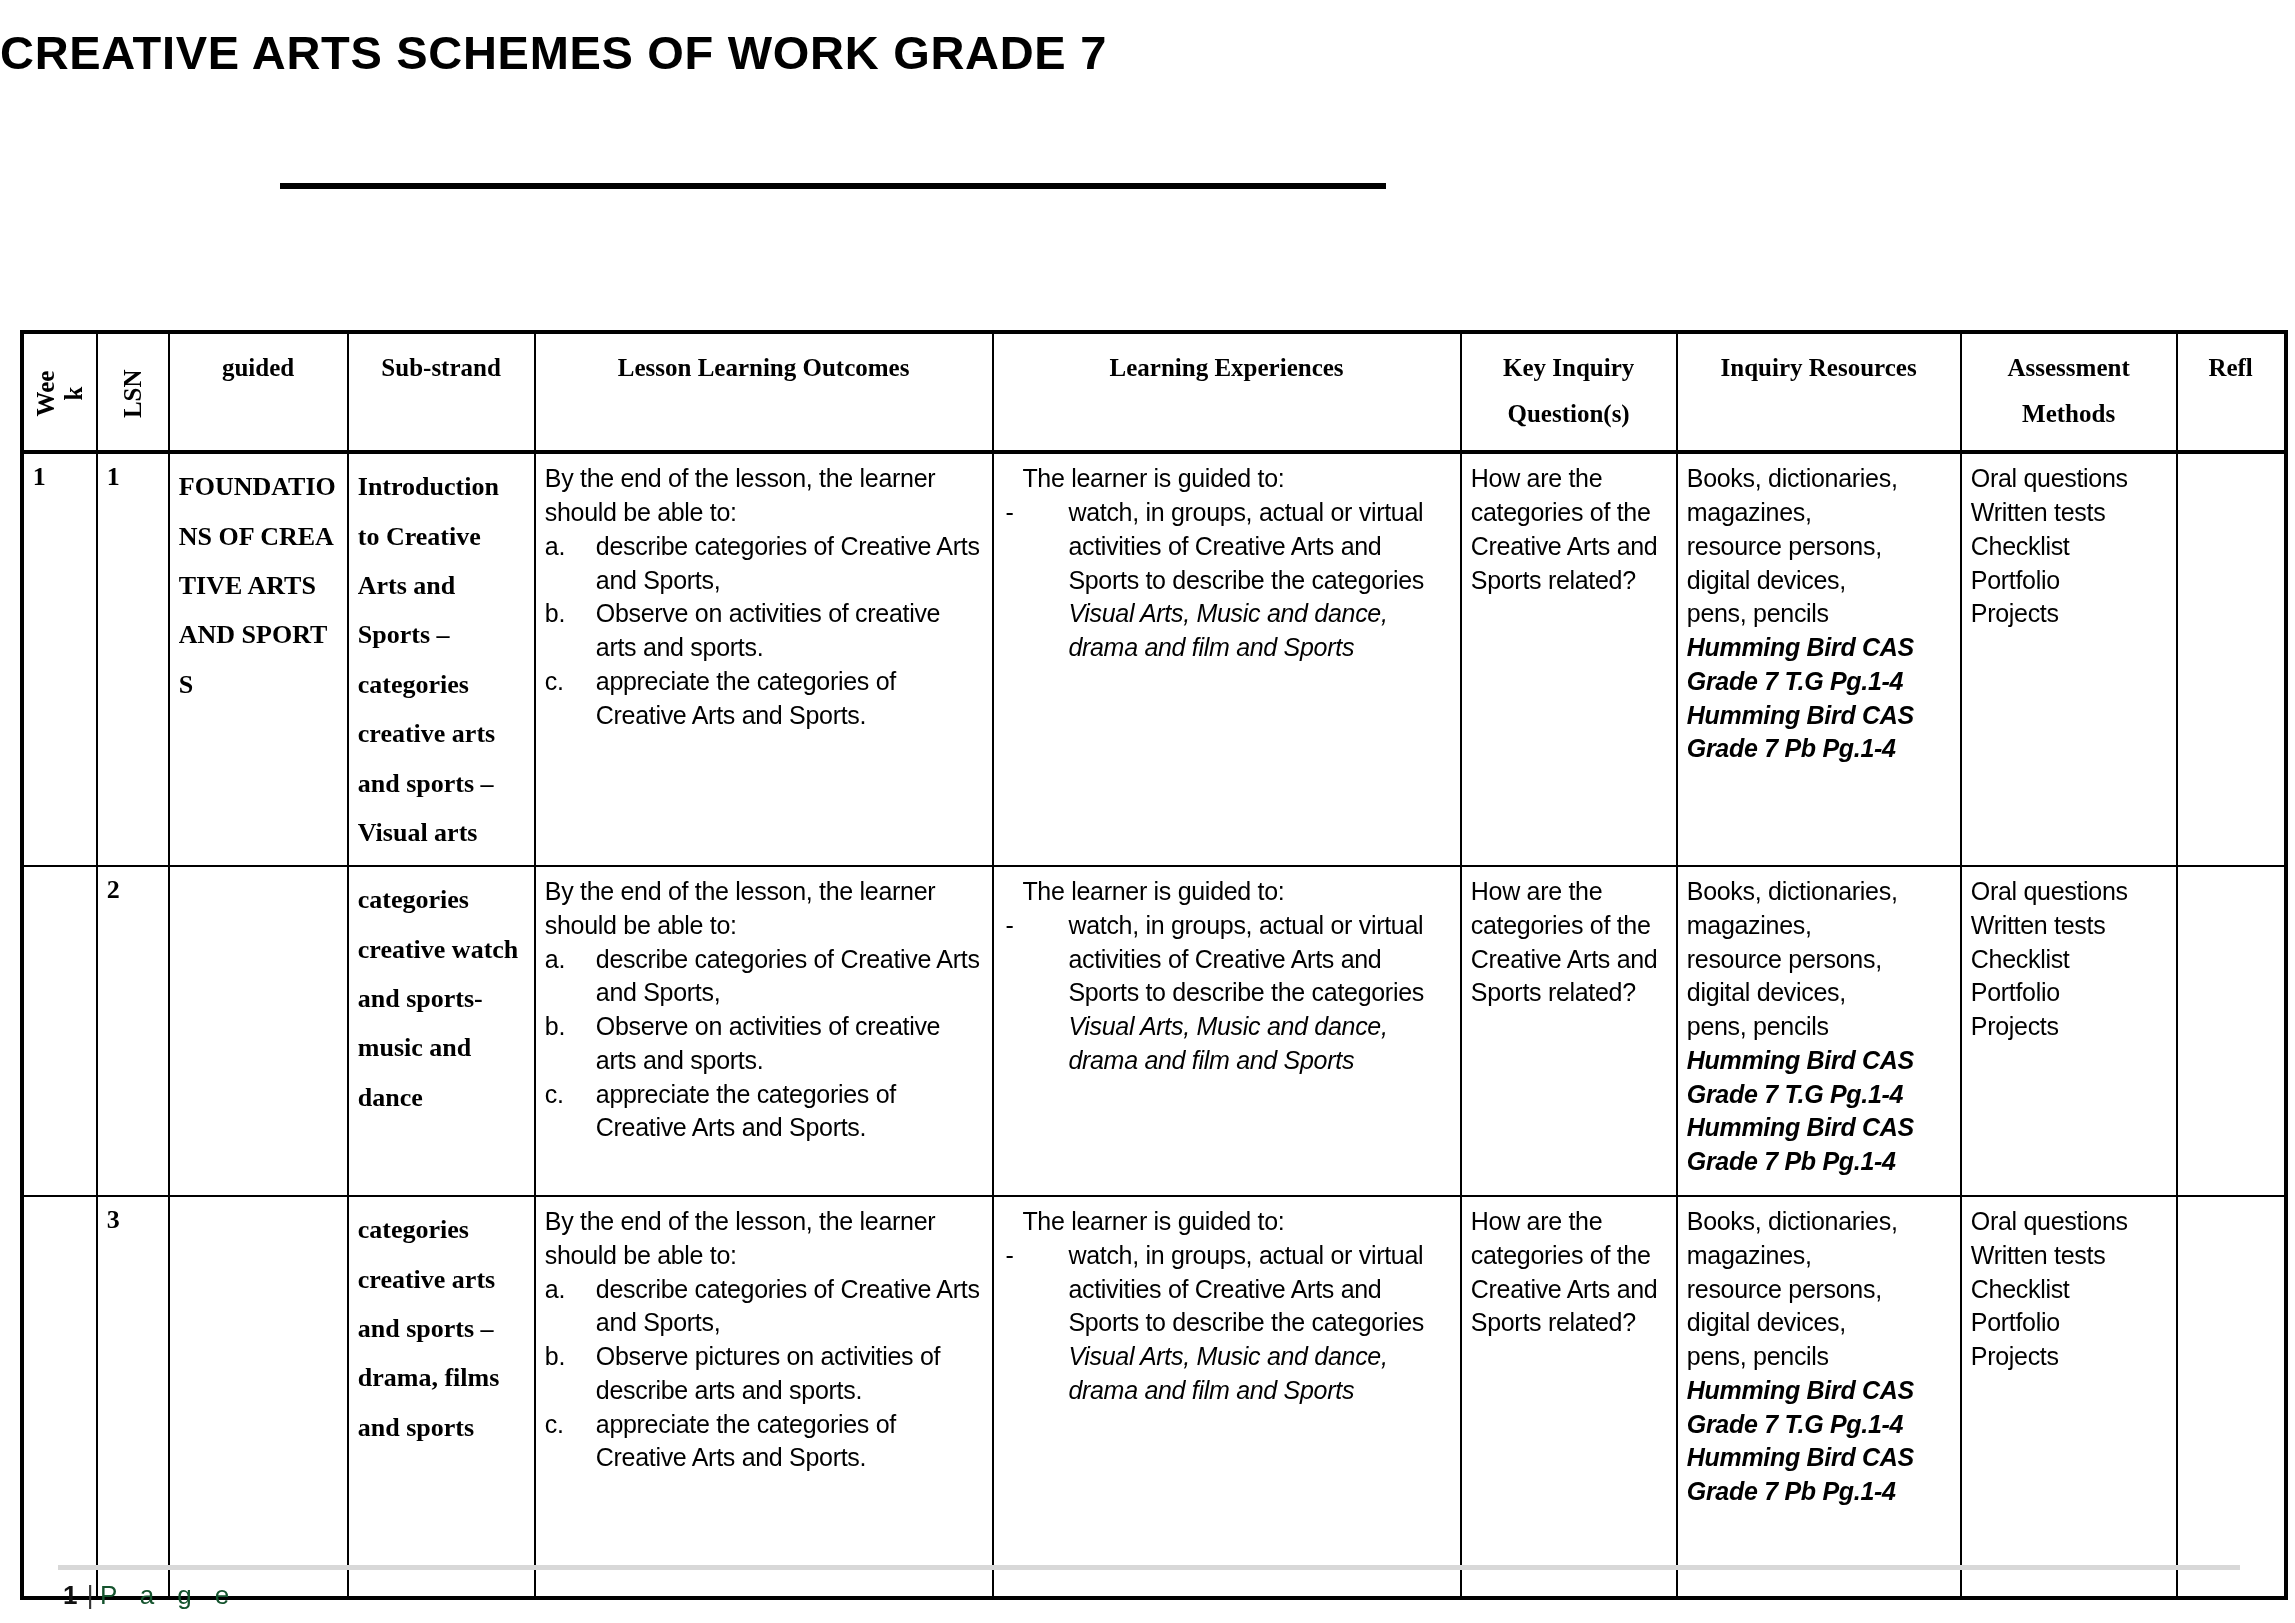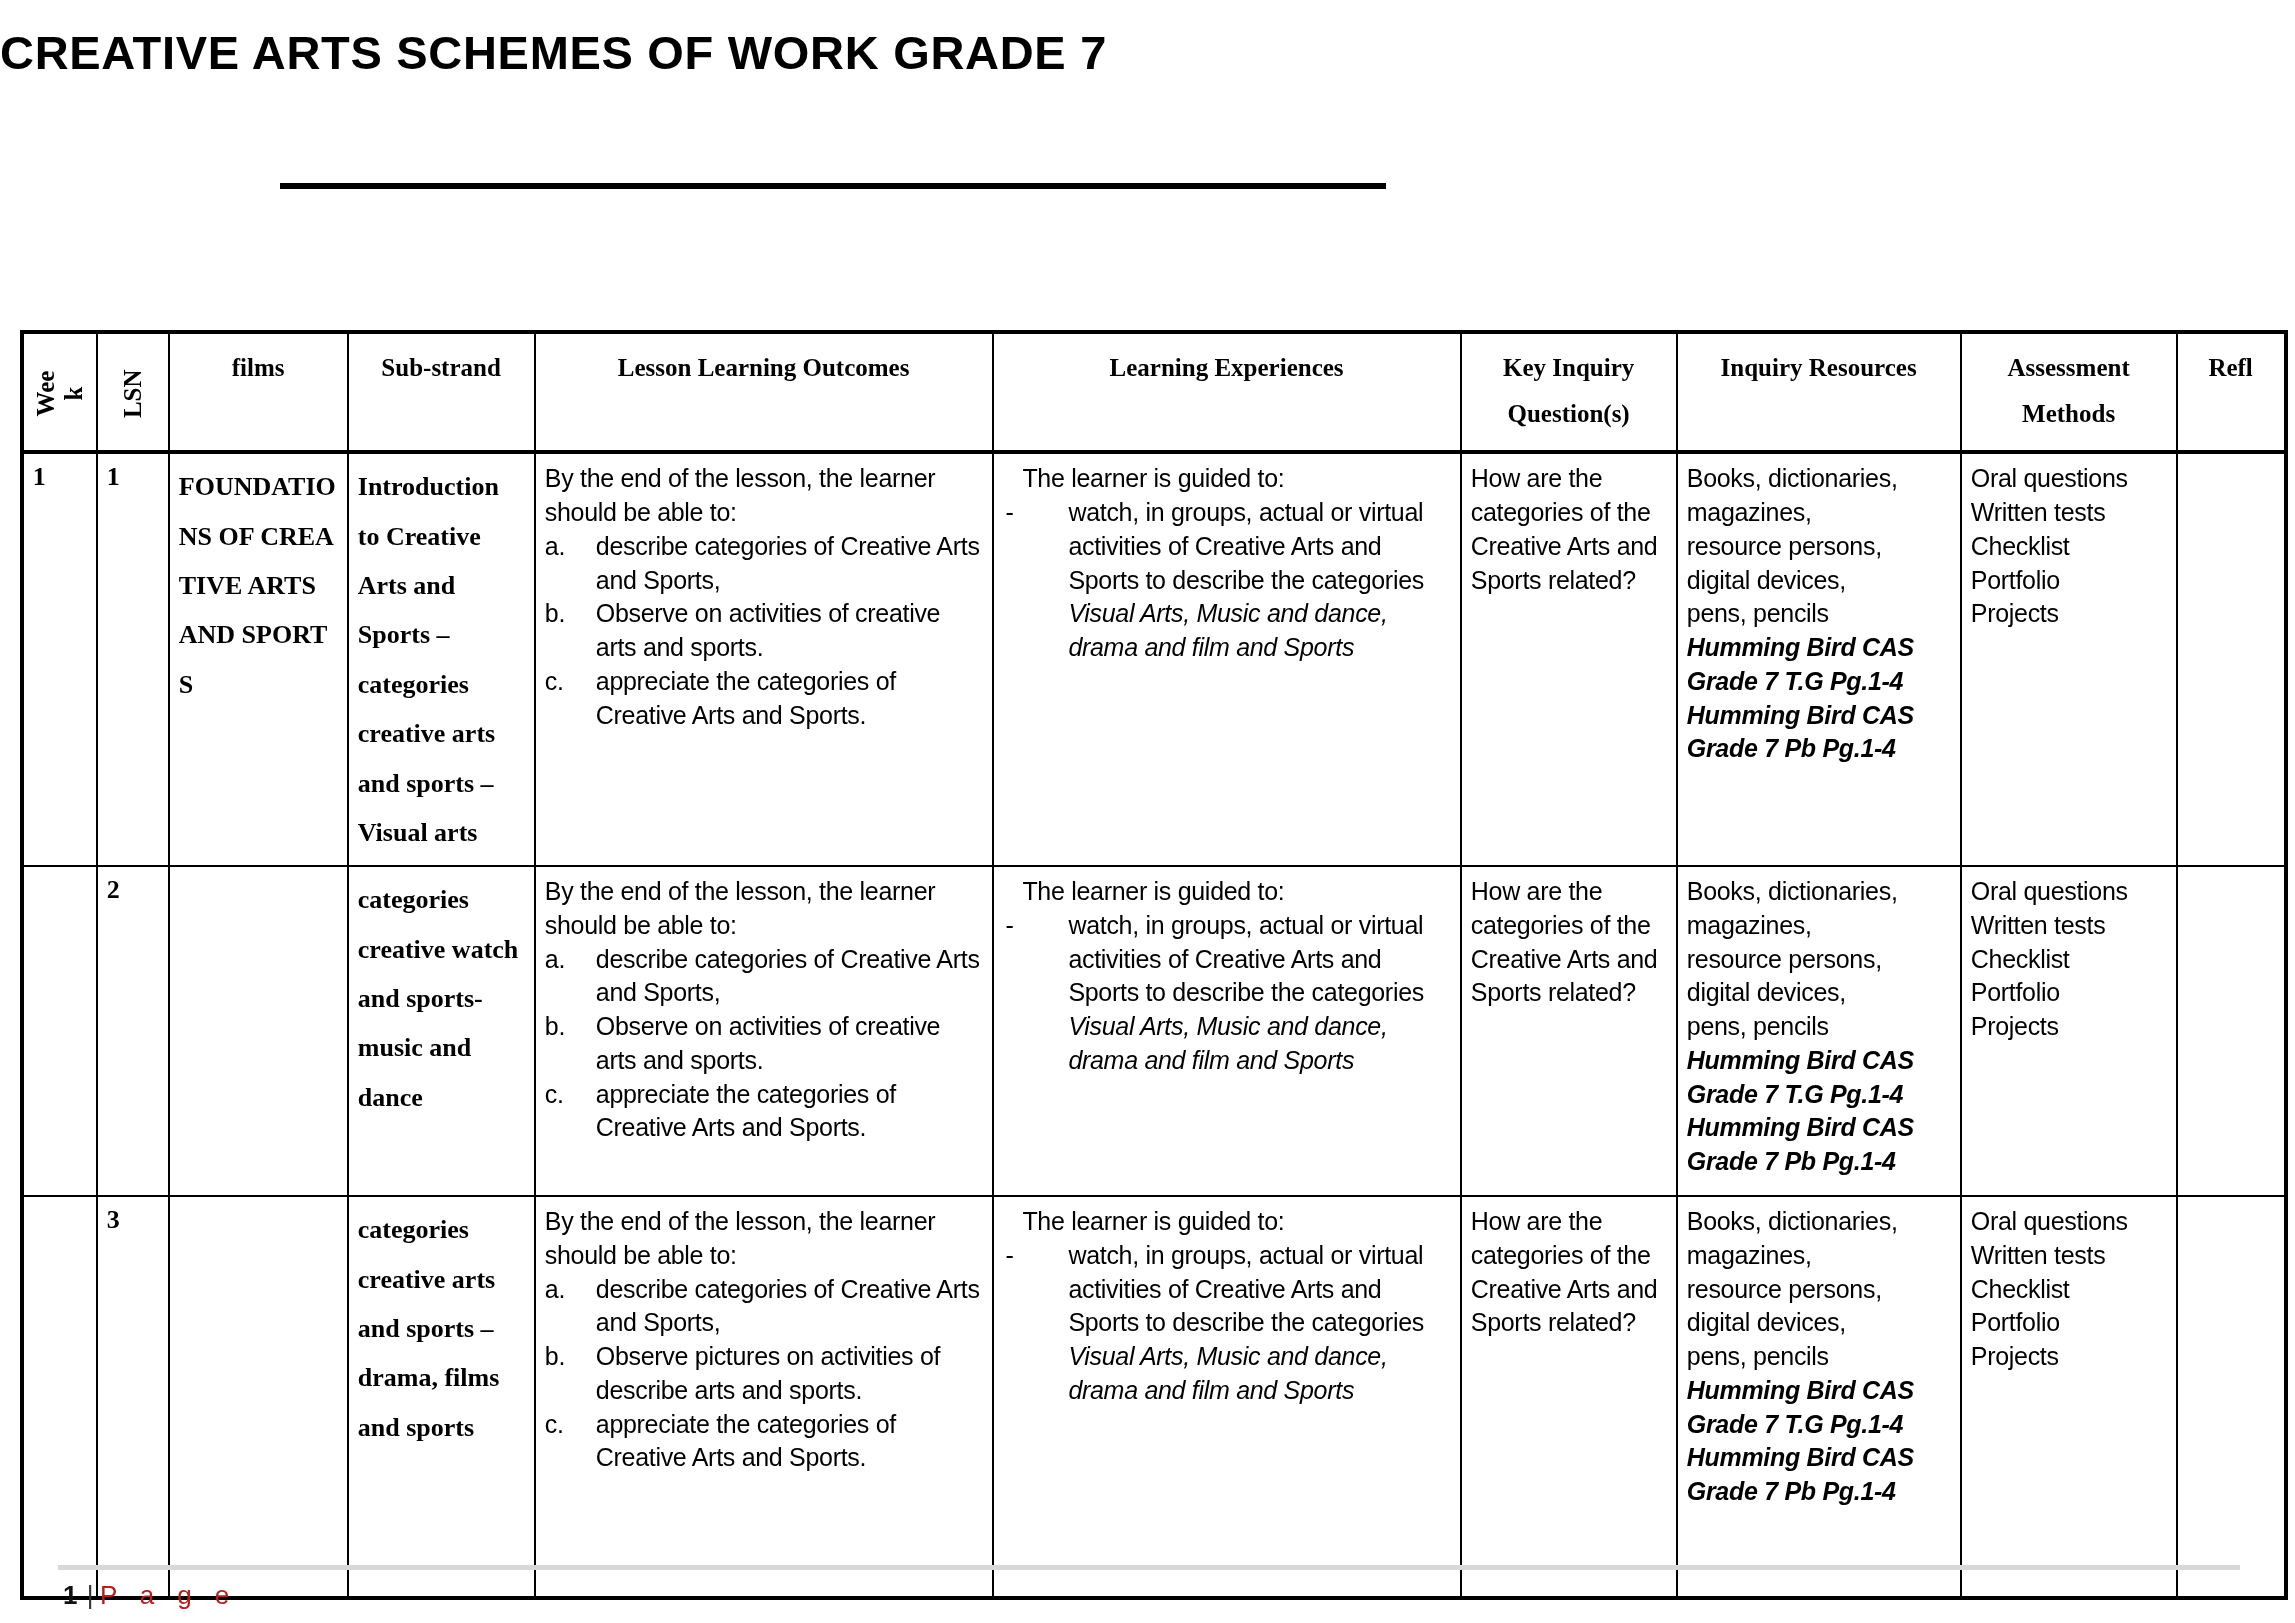--- a/index.html
+++ b/index.html
@@ -110,21 +110,21 @@
     position:absolute;top:1565px;left:58px;width:2182px;height:4.6px;
     background:#d8d8d8;
   }
   .page-footer{
     position:absolute;top:1580px;left:63px;
     font-size:26px;
     display:flex;align-items:baseline;
   }
   .pf-num{font-weight:700;color:#111;}
   .pf-sep{color:#333;margin:0 6.5px 0 9.2px;font-weight:400;}
-  .pf-word{color:#b91c1c;letter-spacing:7.9px;}
+  .pf-word{color:#14532d;letter-spacing:7.9px;}
 </style>
 </head>
 <body>
 
 <div class="page">
 
   <div class="doc-title">CREATIVE ARTS SCHEMES OF WORK GRADE 7</div>
 
   <div class="teacher-line">
     <span class="blank teacher"></span>
@@ -149,21 +149,21 @@
         <th class="vcell">
             <div class="vwrap">
               <div class="vrot">Week</div>
             </div>
           </th>
         <th class="vcell">
             <div class="vwrap">
               <div class="vrot">LSN</div>
             </div>
           </th>
-        <th>films</th>
+        <th>guided</th>
         <th>Sub-strand</th>
         <th>Lesson Learning Outcomes</th>
         <th>Learning Experiences</th>
         <th>Key Inquiry Question(s)</th>
         <th>Inquiry Resources</th>
         <th>Assessment Methods</th>
         <th>Refl</th>
       </tr>
     </thead>
     <tbody>

